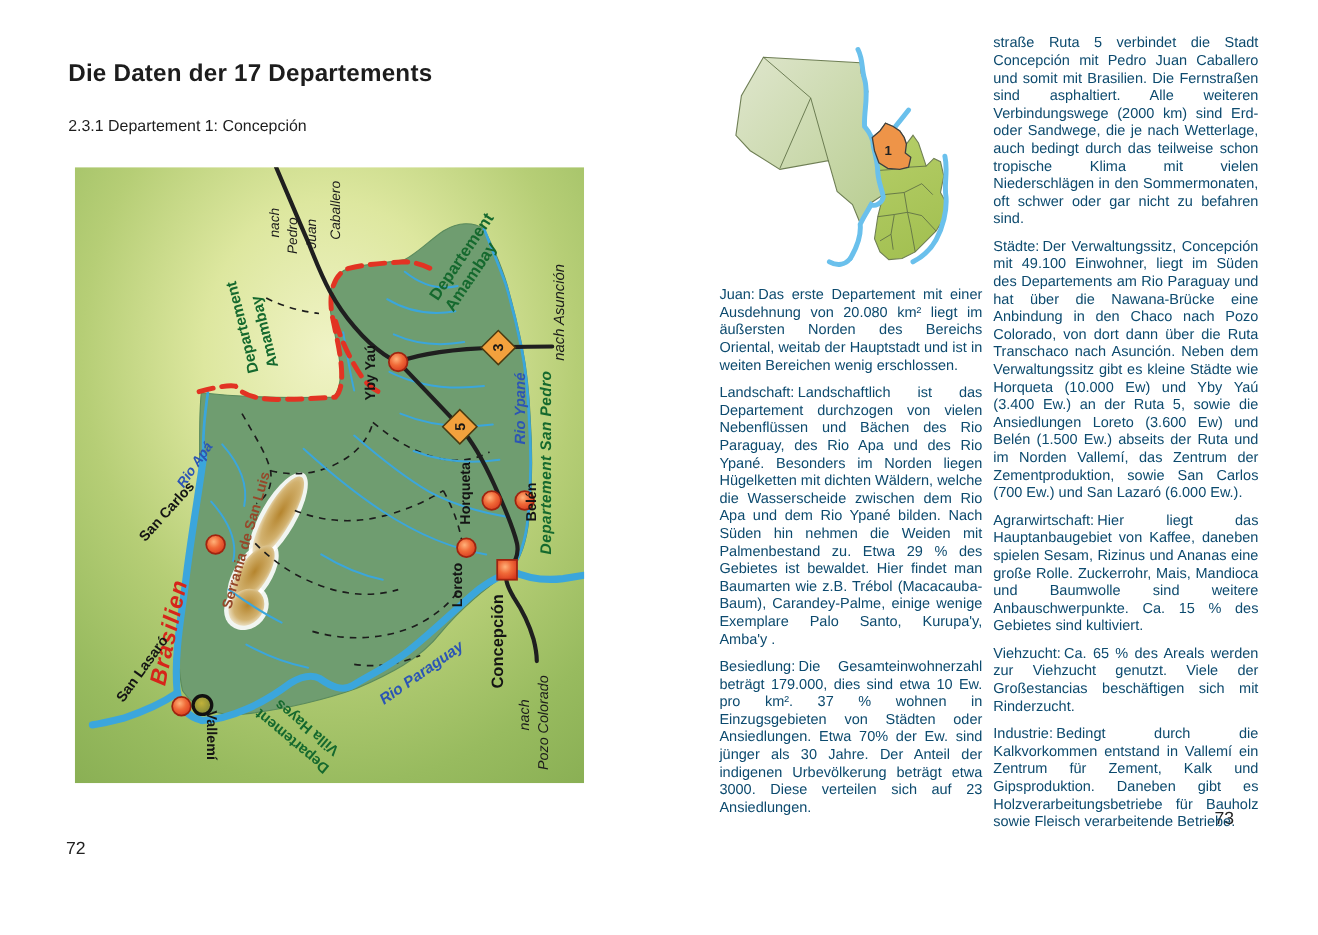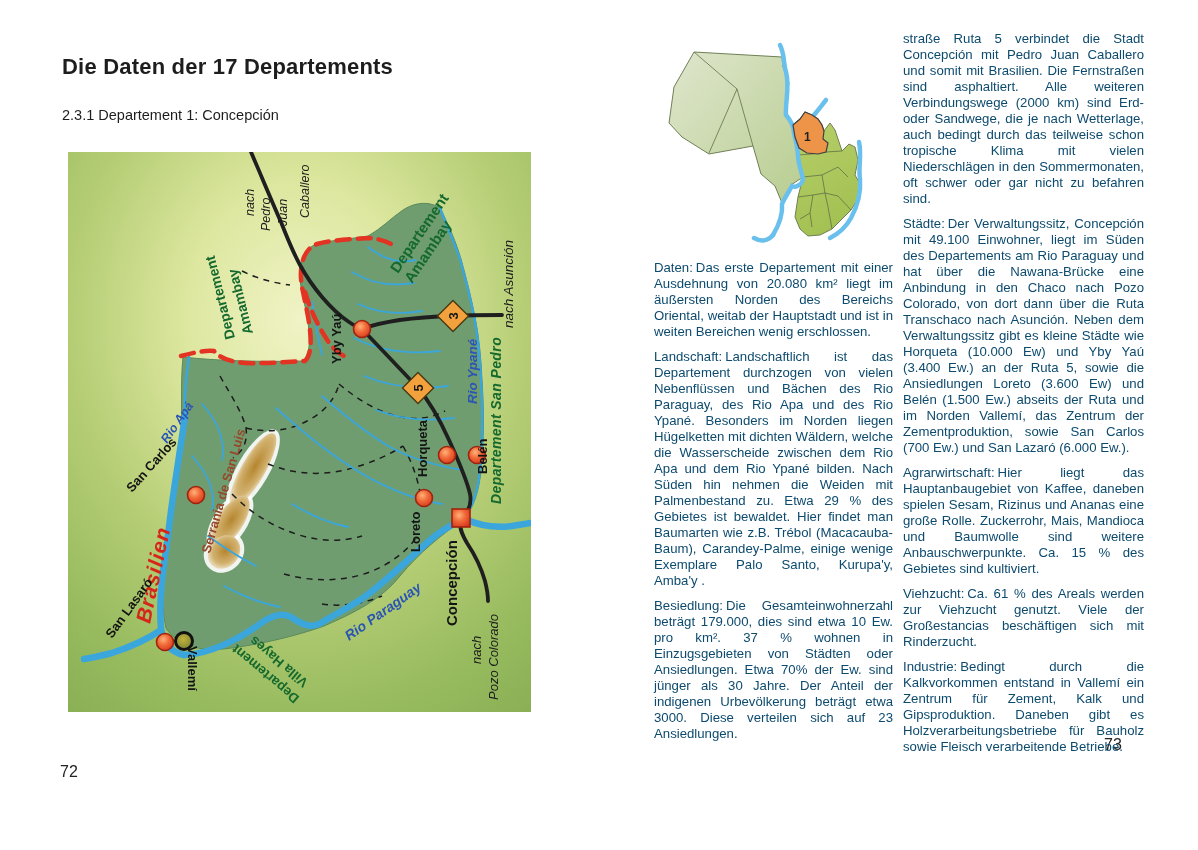--- a/index.html
+++ b/index.html
@@ -209,24 +209,24 @@
     <path d="M162,88 C167,82 170,78 174,73"></path>
     <path d="M207,115 C210,128 206,140 208,152 C209,165 205,180 199,191 C194,200 186,207 178,211"></path>
     <path d="M121,208 C116,214 109,215 102,211"></path>
   </g>
   <path fill="#ee9448" stroke="#3f3f3f" stroke-width="1.2" d="M141,98 L148,92 L153,85 L160,88 L166,92 L170,98 L172,104 L171,112 L176,116 L174,125 L166,127 L155,126 L147,121 L143,110 Z"></path>
   <text x="152" y="114" style="font-size:12px;font-weight:bold;fill:#222222">1</text>
 </svg>
 </div>
 
 <div class="col" style="left:654px;top:260px;width:239px">
-  <p class="para"><span class="lead">Daten:</span><span>Das erste Departement mit einer Ausdehnung von 20.080 km² liegt im äußersten Norden des Bereichs Oriental, weitab der Hauptstadt und ist in weiten Bereichen wenig erschlossen.</span></p>
+  <p class="para"><span class="lead">Juan:</span><span>Das erste Departement mit einer Ausdehnung von 20.080 km² liegt im äußersten Norden des Bereichs Oriental, weitab der Hauptstadt und ist in weiten Bereichen wenig erschlossen.</span></p>
   <p class="para"><span class="lead">Landschaft:</span><span>Landschaftlich ist das Departement durchzogen von vielen Nebenflüssen und Bächen des Rio Paraguay, des Rio Apa und des Rio Ypané. Besonders im Norden liegen Hügelketten mit dichten Wäldern, welche die Wasserscheide zwischen dem Rio Apa und dem Rio Ypané bilden. Nach Süden hin nehmen die Weiden mit Palmenbestand zu. Etwa 29 % des Gebietes ist bewaldet. Hier findet man Baumarten wie z.B. Trébol (Macacauba-Baum), Carandey-Palme, einige wenige Exemplare Palo Santo, Kurupa'y, Amba'y .</span></p>
   <p class="para"><span class="lead">Besiedlung:</span><span>Die Gesamteinwohnerzahl beträgt 179.000, dies sind etwa 10 Ew. pro km². 37 % wohnen in Einzugsgebieten von Städten oder Ansiedlungen. Etwa 70% der Ew. sind jünger als 30 Jahre. Der Anteil der indigenen Urbevölkerung beträgt etwa 3000. Diese verteilen sich auf 23 Ansiedlungen.</span></p>
 </div>
 
 <div class="col" style="left:903px;top:31px;width:241px">
   <p class="para"><span class="lead"></span><span>straße Ruta 5 verbindet die Stadt Concepción mit Pedro Juan Caballero und somit mit Brasilien. Die Fernstraßen sind asphaltiert. Alle weiteren Verbindungswege (2000 km) sind Erd- oder Sandwege, die je nach Wetterlage, auch bedingt durch das teilweise schon tropische Klima mit vielen Niederschlägen in den Sommermonaten, oft schwer oder gar nicht zu befahren sind.</span></p>
   <p class="para"><span class="lead">Städte:</span><span>Der Verwaltungssitz, Concepción mit 49.100 Einwohner, liegt im Süden des Departements am Rio Paraguay und hat über die Nawana-Brücke eine Anbindung in den Chaco nach Pozo Colorado, von dort dann über die Ruta Transchaco nach Asunción. Neben dem Verwaltungssitz gibt es kleine Städte wie Horqueta (10.000 Ew) und Yby Yaú (3.400 Ew.) an der Ruta 5, sowie die Ansiedlungen Loreto (3.600 Ew) und Belén (1.500 Ew.) abseits der Ruta und im Norden Vallemí, das Zentrum der Zementproduktion, sowie San Carlos (700 Ew.) und San Lazaró (6.000 Ew.).</span></p>
   <p class="para"><span class="lead">Agrarwirtschaft:</span><span>Hier liegt das Hauptanbaugebiet von Kaffee, daneben spielen Sesam, Rizinus und Ananas eine große Rolle. Zuckerrohr, Mais, Mandioca und Baumwolle sind weitere Anbauschwerpunkte. Ca. 15 % des Gebietes sind kultiviert.</span></p>
-  <p class="para"><span class="lead">Viehzucht:</span><span>Ca. 61 % des Areals werden zur Viehzucht genutzt. Viele der Großestancias beschäftigen sich mit Rinderzucht.</span></p>
+  <p class="para"><span class="lead">Viehzucht:</span><span>Ca. 65 % des Areals werden zur Viehzucht genutzt. Viele der Großestancias beschäftigen sich mit Rinderzucht.</span></p>
   <p class="para"><span class="lead">Industrie:</span><span>Bedingt durch die Kalkvorkommen entstand in Vallemí ein Zentrum für Zement, Kalk und Gipsproduktion. Daneben gibt es Holzverarbeitungsbetriebe für Bauholz sowie Fleisch verarbeitende Betriebe.</span></p>
 </div>
 
 </body></html>

